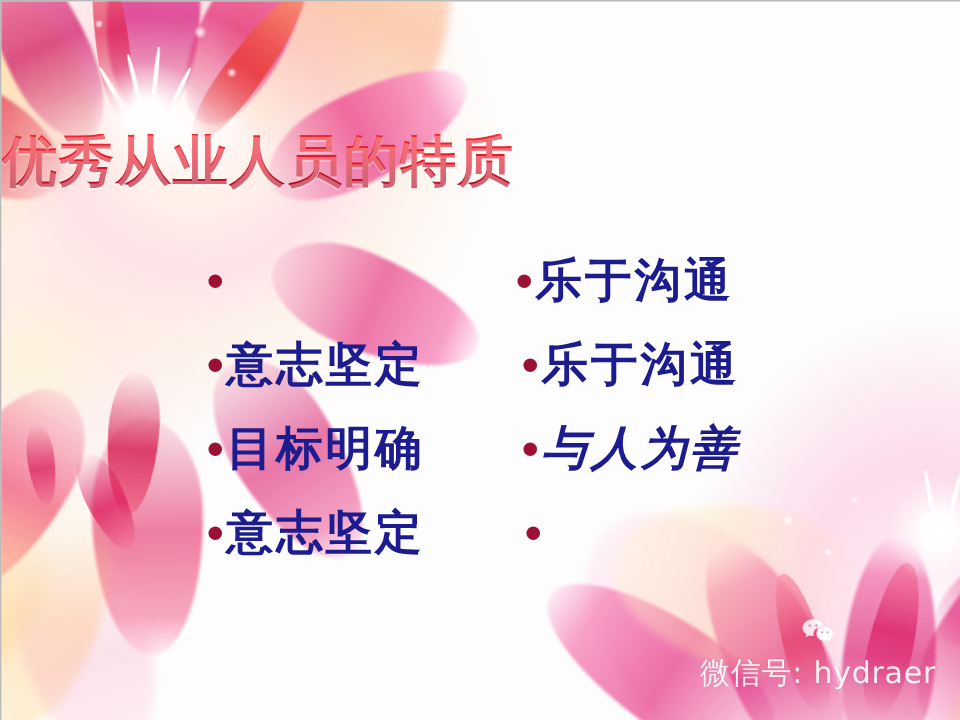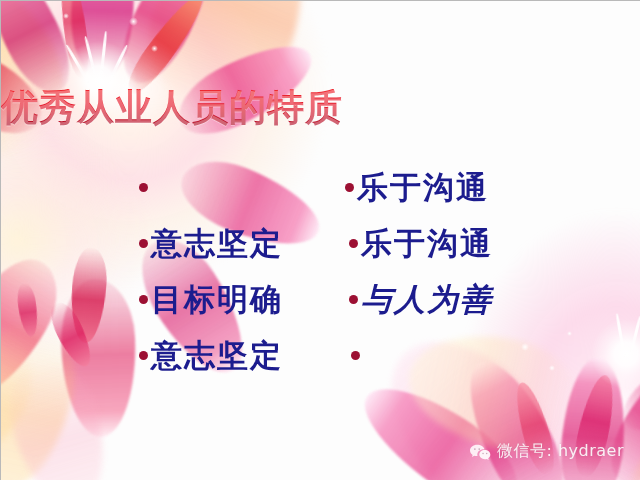--- a/index.html
+++ b/index.html
@@ -179,23 +179,24 @@
 
   
   .watermark {
     position: absolute;
     right: 16px;
     bottom: 18px;
     display: flex;
     align-items: center;
     gap: 6px;
     color: rgba(255,255,255,0.88);
-    font-size: 16px;
+    font-size: 20px;
     letter-spacing: 0.5px;
     text-shadow: 0 0 2px rgba(160,120,140,0.35);
+    flex-direction: column;
   }
   .wechat-icon {
     width: 22px;
     height: 18px;
     position: relative;
     flex: 0 0 auto;
   }
   .wechat-icon svg { display: block; }
 </style>
 </head>

